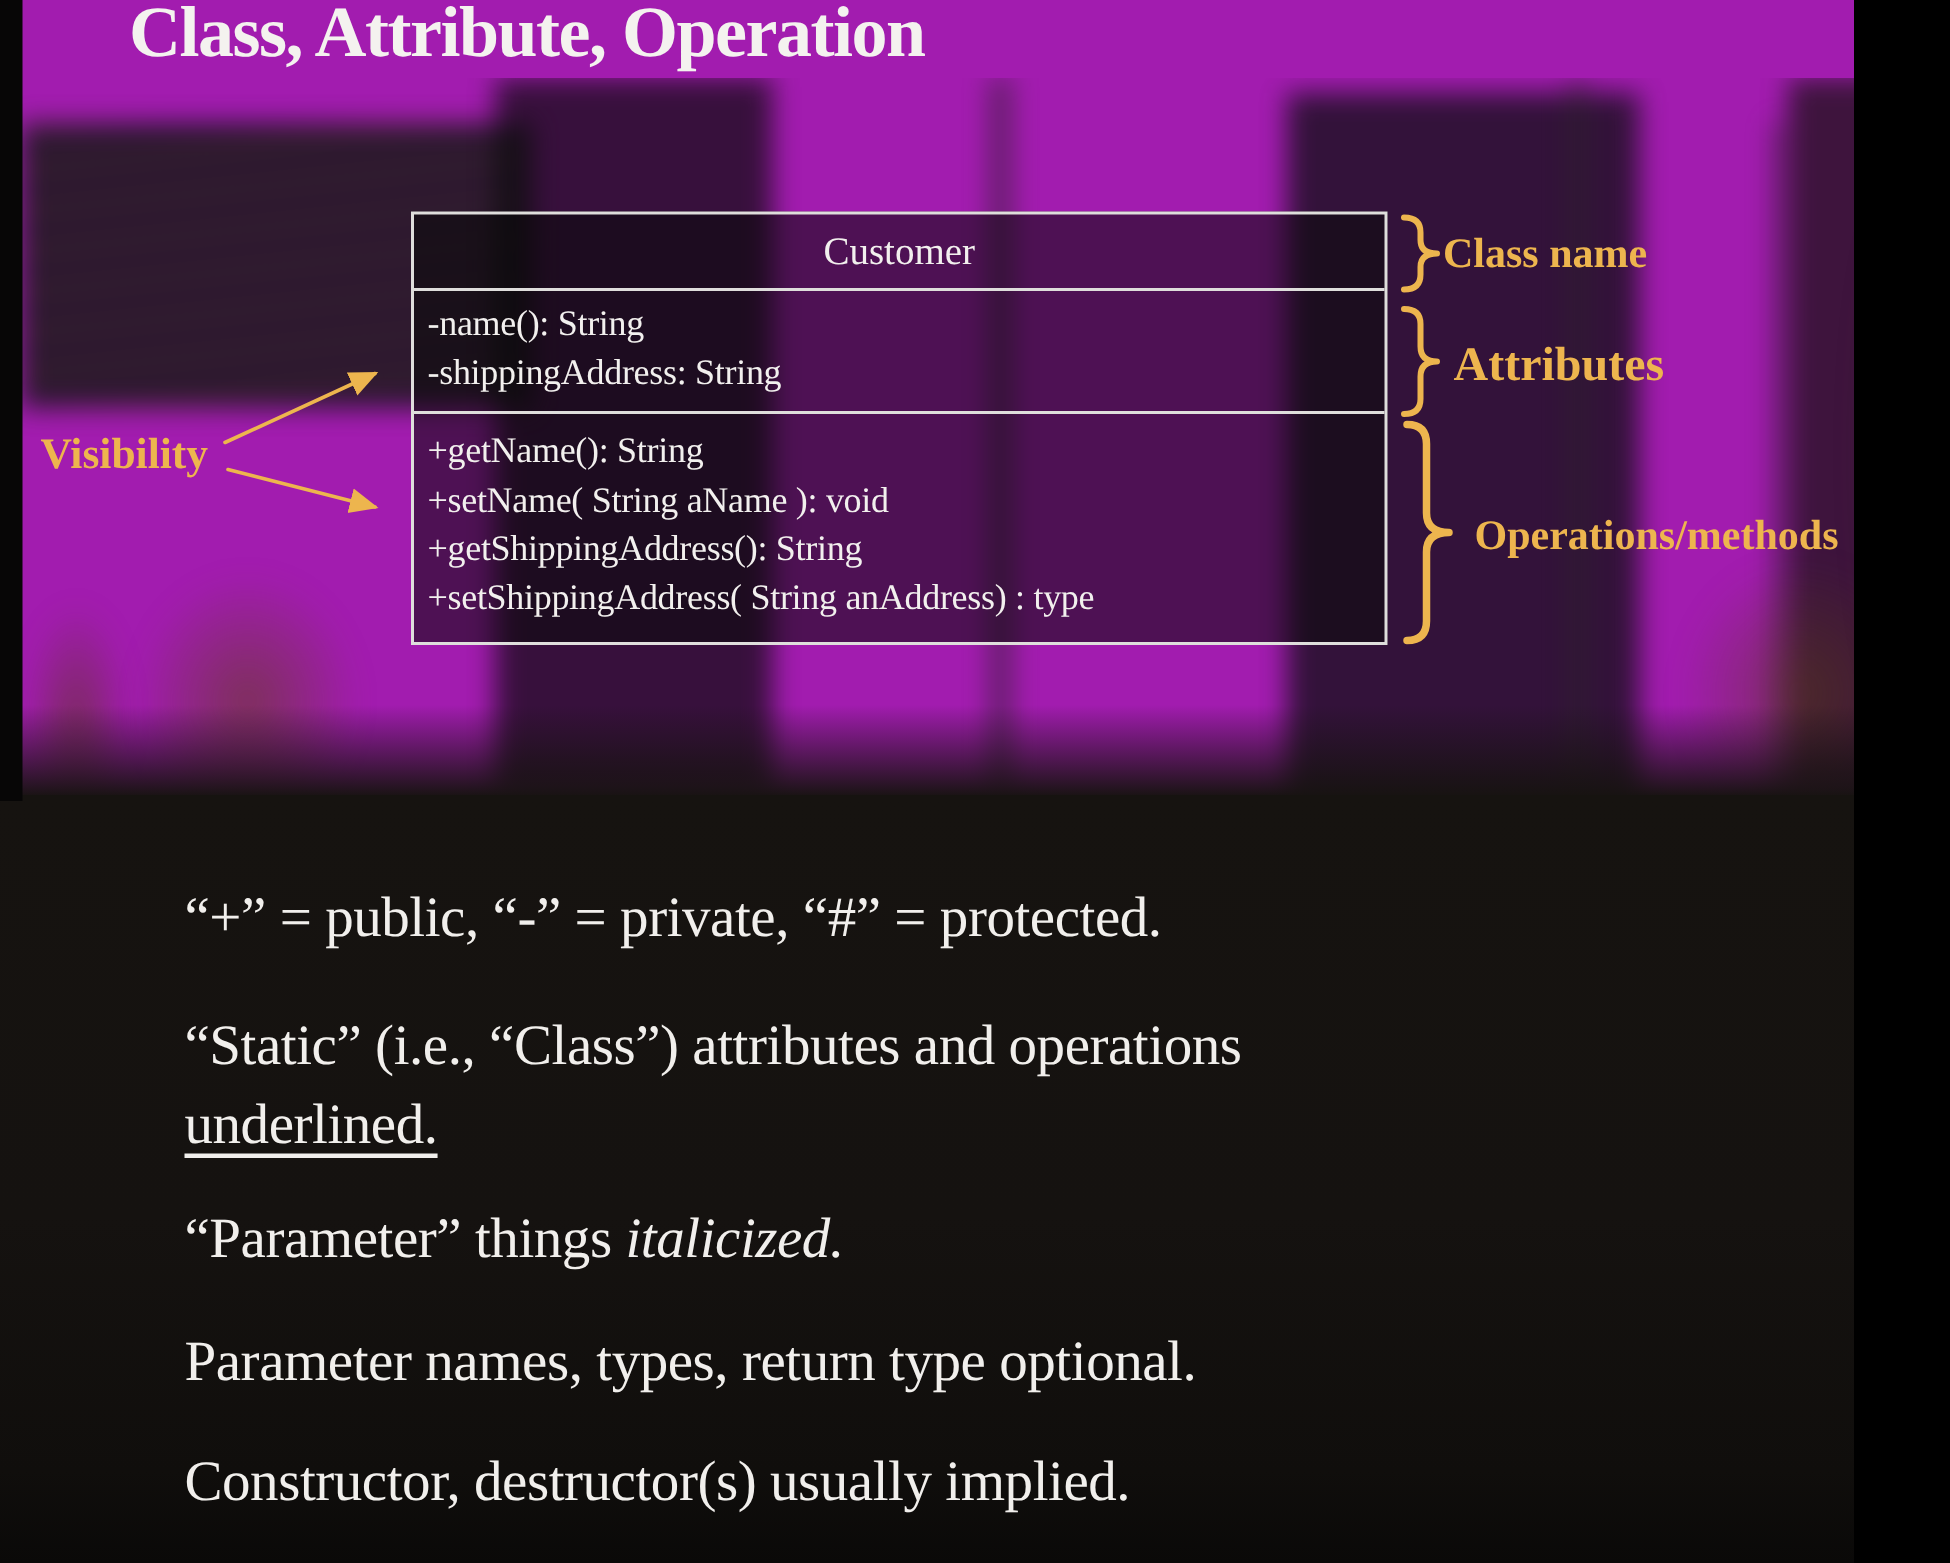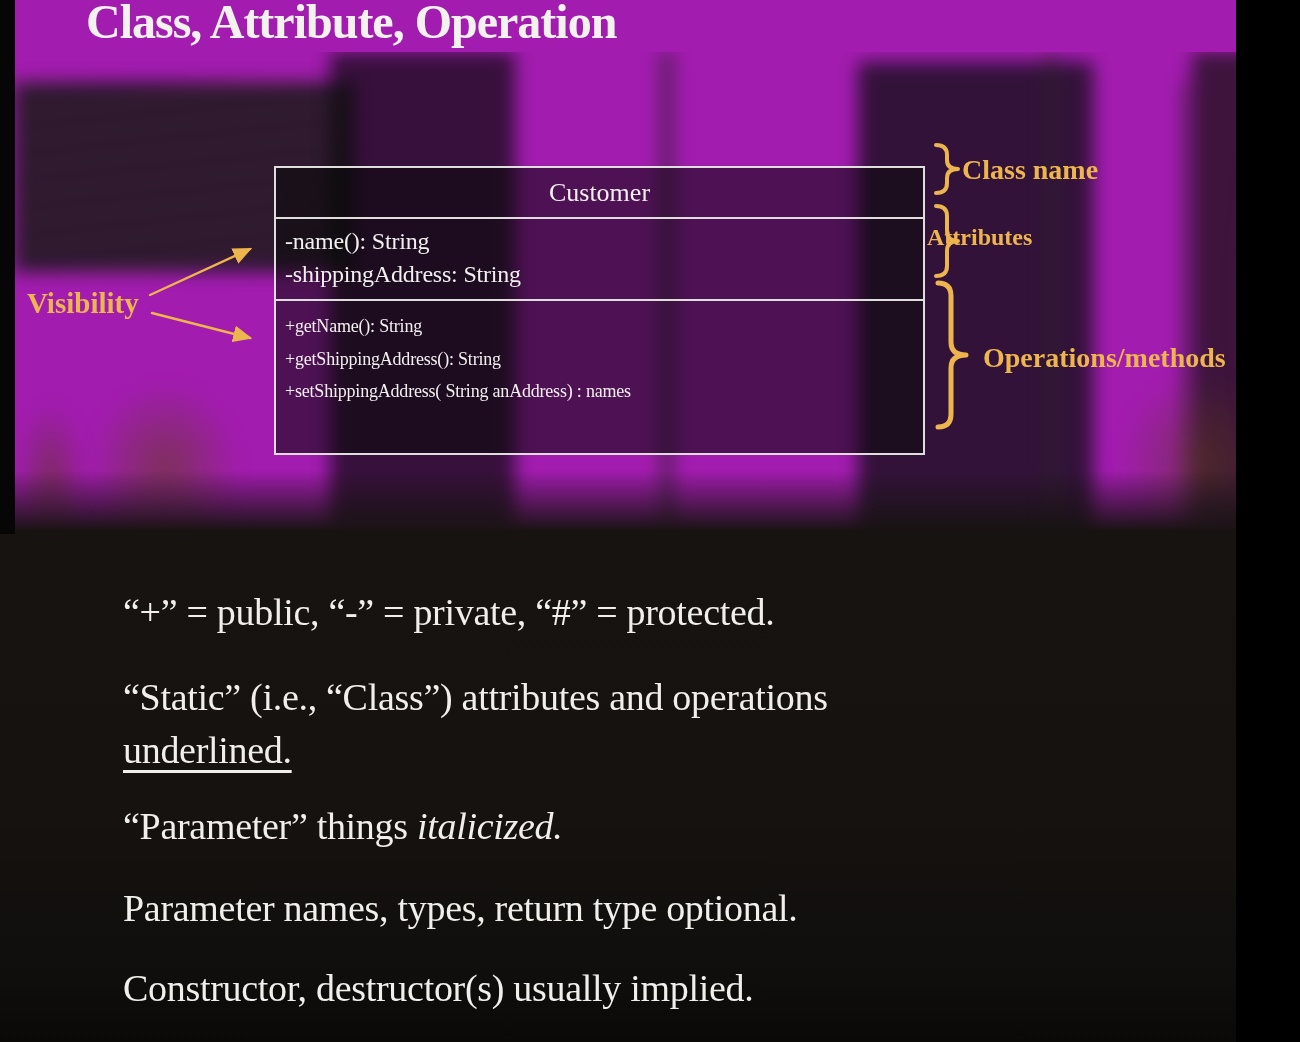--- a/index.html
+++ b/index.html
@@ -35,39 +35,39 @@
   .edge-left{position:absolute;left:0;top:0;width:15px;height:534px;background:#070606;}
   
   .title{
     position:absolute;left:86px;top:-6px;margin:0;
     font-size:48px;font-weight:700;letter-spacing:-1px;color:#f4f2ef;
   }
   
   .uml-box{
     position:absolute;left:274px;top:141px;width:651px;height:289px;
     border:2px solid #dfdedc;background:rgba(10,9,9,0.55);
-    box-sizing:border-box;color:#f2f0ee;margin-top:25px;
+    box-sizing:border-box;color:#f2f0ee;
   }
   .uml-header{
     height:49px;line-height:49px;text-align:center;
     font-size:26px;border-bottom:2px solid #dfdedc;
   }
   .uml-attrs{
     height:82px;padding:6px 16px 0 9px;box-sizing:border-box;
     font-size:24px;line-height:33px;letter-spacing:-.2px;
     border-bottom:2px solid #dfdedc;
   }
   .uml-ops{
-    padding:9px 10px 0 9px;font-size:18px;line-height:32.5px;letter-spacing:-.2px;
+    padding:9px 10px 0 9px;font-size:24px;line-height:32.5px;letter-spacing:-.2px;
   }
   
   .overlay{position:absolute;left:0;top:0;width:1300px;height:1042px;pointer-events:none;}
   .callout{position:absolute;font-weight:700;color:#edb54e;white-space:nowrap;}
   .co-classname{left:962px;top:154px;font-size:28px;}
-  .co-attrs{left:927px;top:224px;font-size:24px;}
+  .co-attrs{left:969px;top:224px;font-size:32px;}
   .co-ops{left:983px;top:342px;font-size:28px;}
   .co-visibility{left:27px;top:287px;font-size:29px;}
   
   .note{
     position:absolute;left:87px;font-size:38px;letter-spacing:-.3px;
     color:#f1efec;white-space:nowrap;margin-left:36px;
   }
   .note-1{top:590px;}
   .note-2{top:671px;line-height:53px;white-space:normal;width:1100px;}
   .note-3{top:804px;}
@@ -101,22 +101,23 @@
   <h1 class="title">Class, Attribute, Operation</h1>
 
   <div class="uml-box">
     <div class="uml-header">Customer</div>
     <div class="uml-attrs">
       <div>-name(): String</div>
       <div>-shippingAddress: String</div>
     </div>
     <div class="uml-ops">
       <div>+getName(): String</div>
+      <div>+setName( String aName ): void</div>
       <div>+getShippingAddress(): String</div>
-      <div>+setShippingAddress( String anAddress) : names</div>
+      <div>+setShippingAddress( String anAddress) : type</div>
     </div>
   </div>
 
   <svg class="overlay" viewBox="0 0 1300 1042">
     <defs>
       <marker id="ah" markerWidth="9" markerHeight="8" refX="7" refY="4" orient="auto" markerUnits="strokeWidth">
         <path d="M0,0.5 L8,4 L0,7.5 z" fill="#edb54e"></path>
       </marker>
     </defs>
     <g stroke="#edb54e" fill="none" stroke-linecap="round" stroke-linejoin="round">

